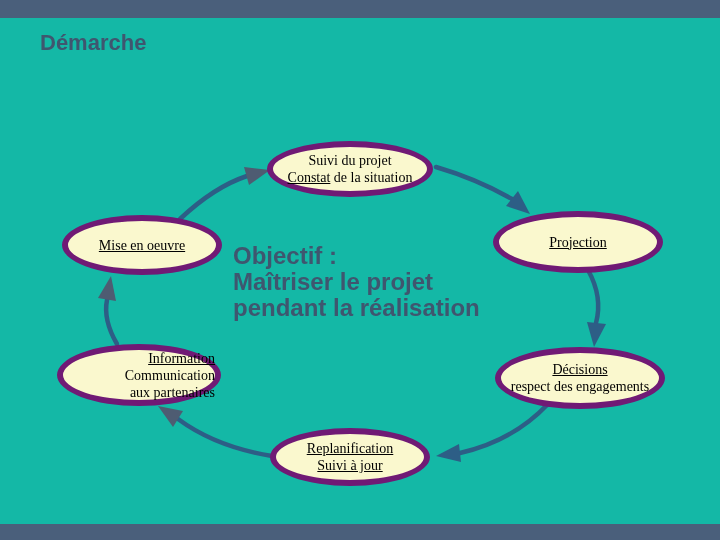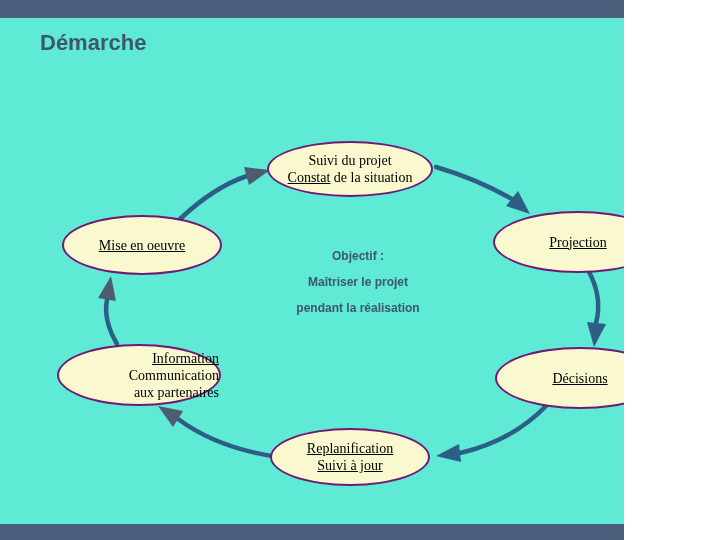--- a/index.html
+++ b/index.html
@@ -1,46 +1,46 @@
 <!DOCTYPE html>
 <html><head>
 <meta charset="utf-8">
 <style>
   html,body{margin:0;padding:0;}
   .slide{
     position:relative;
-    width:624px;height:540px;
-    background:#5eead4;
+    width:720px;height:540px;
+    background:#14b8a6;
     overflow:hidden;
     font-family:"Liberation Sans", sans-serif;
   }
   .bar{position:absolute;left:0;width:720px;background:#4A5F7B;}
   .bar.top{top:0;height:18px;}
   .bar.bottom{top:524px;height:16px;}
   .title{
     position:absolute;left:40px;top:30px;margin:0;
     font-size:22px;font-weight:bold;color:#3F566F;
     font-family:"Liberation Sans", sans-serif;
   }
   .arrows{position:absolute;left:0;top:0;width:720px;height:540px;}
   .node{
     position:absolute;box-sizing:border-box;
-    border:2px solid #701a75;border-radius:50%;
+    border:6px solid #701a75;border-radius:50%;
     background:#FAF8CE;
     display:flex;flex-direction:column;align-items:center;justify-content:center;
     text-align:center;color:#000;
     font-family:"Liberation Serif", serif;
     font-size:14px;line-height:17px;
   }
   .node .u{text-decoration:underline;}
   .objective{
     position:absolute;left:233px;top:243px;width:250px;
-    text-align:center;color:#3F566F;
+    text-align:left;color:#3F566F;
     font-family:"Liberation Sans", sans-serif;
-    font-size:12px;font-weight:bold;line-height:26px;
+    font-size:24px;font-weight:bold;line-height:26px;
   }
   
   .n-suivi{left:267px;top:141px;width:166px;height:56px;}
   .n-mise{left:62px;top:215px;width:160px;height:60px;}
   .n-projection{left:493px;top:211px;width:170px;height:62px;gap:25px;}
   .n-information{left:57px;top:344px;width:164px;height:62px;align-items:flex-end;}
   .n-decisions{left:495px;top:347px;width:170px;height:62px;}
   .n-replanification{left:270px;top:428px;width:160px;height:58px;text-decoration:underline;}
 </style>
 </head>
@@ -99,20 +99,21 @@
   </div>
 
   <div class="node n-information">
     <div><span class="u">Information</span></div>
     <div><span>Communication</span></div>
     <div><span>aux partenaires</span></div>
   </div>
 
   <div class="node n-decisions">
     <div><span class="u">Décisions</span></div>
+    <div><span>respect des engagements</span></div>
   </div>
 
   <div class="node n-replanification">
     <div><span class="u">Replanification</span></div>
     <div><span>Suivi à jour</span></div>
   </div>
 
   <div class="objective">
     <div>Objectif :</div>
     <div>Maîtriser le projet</div>

